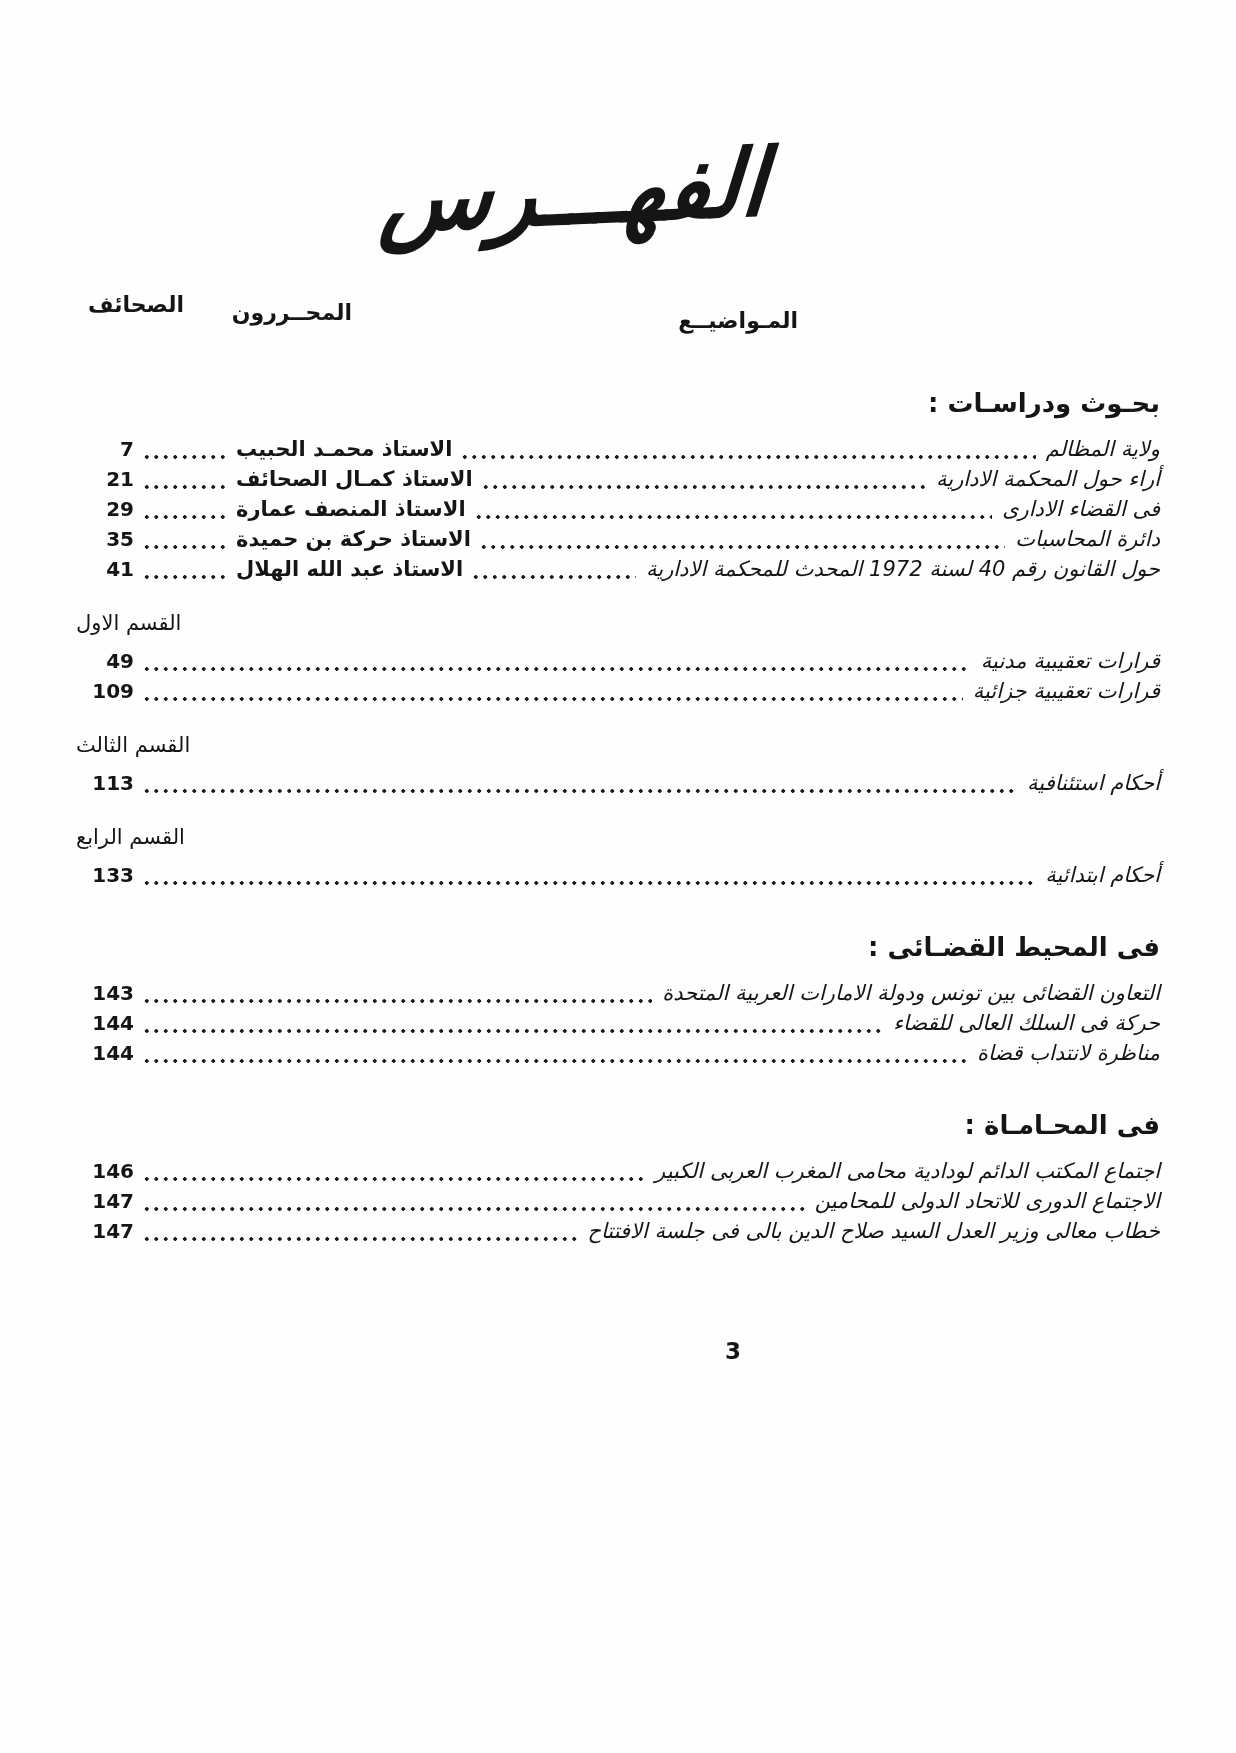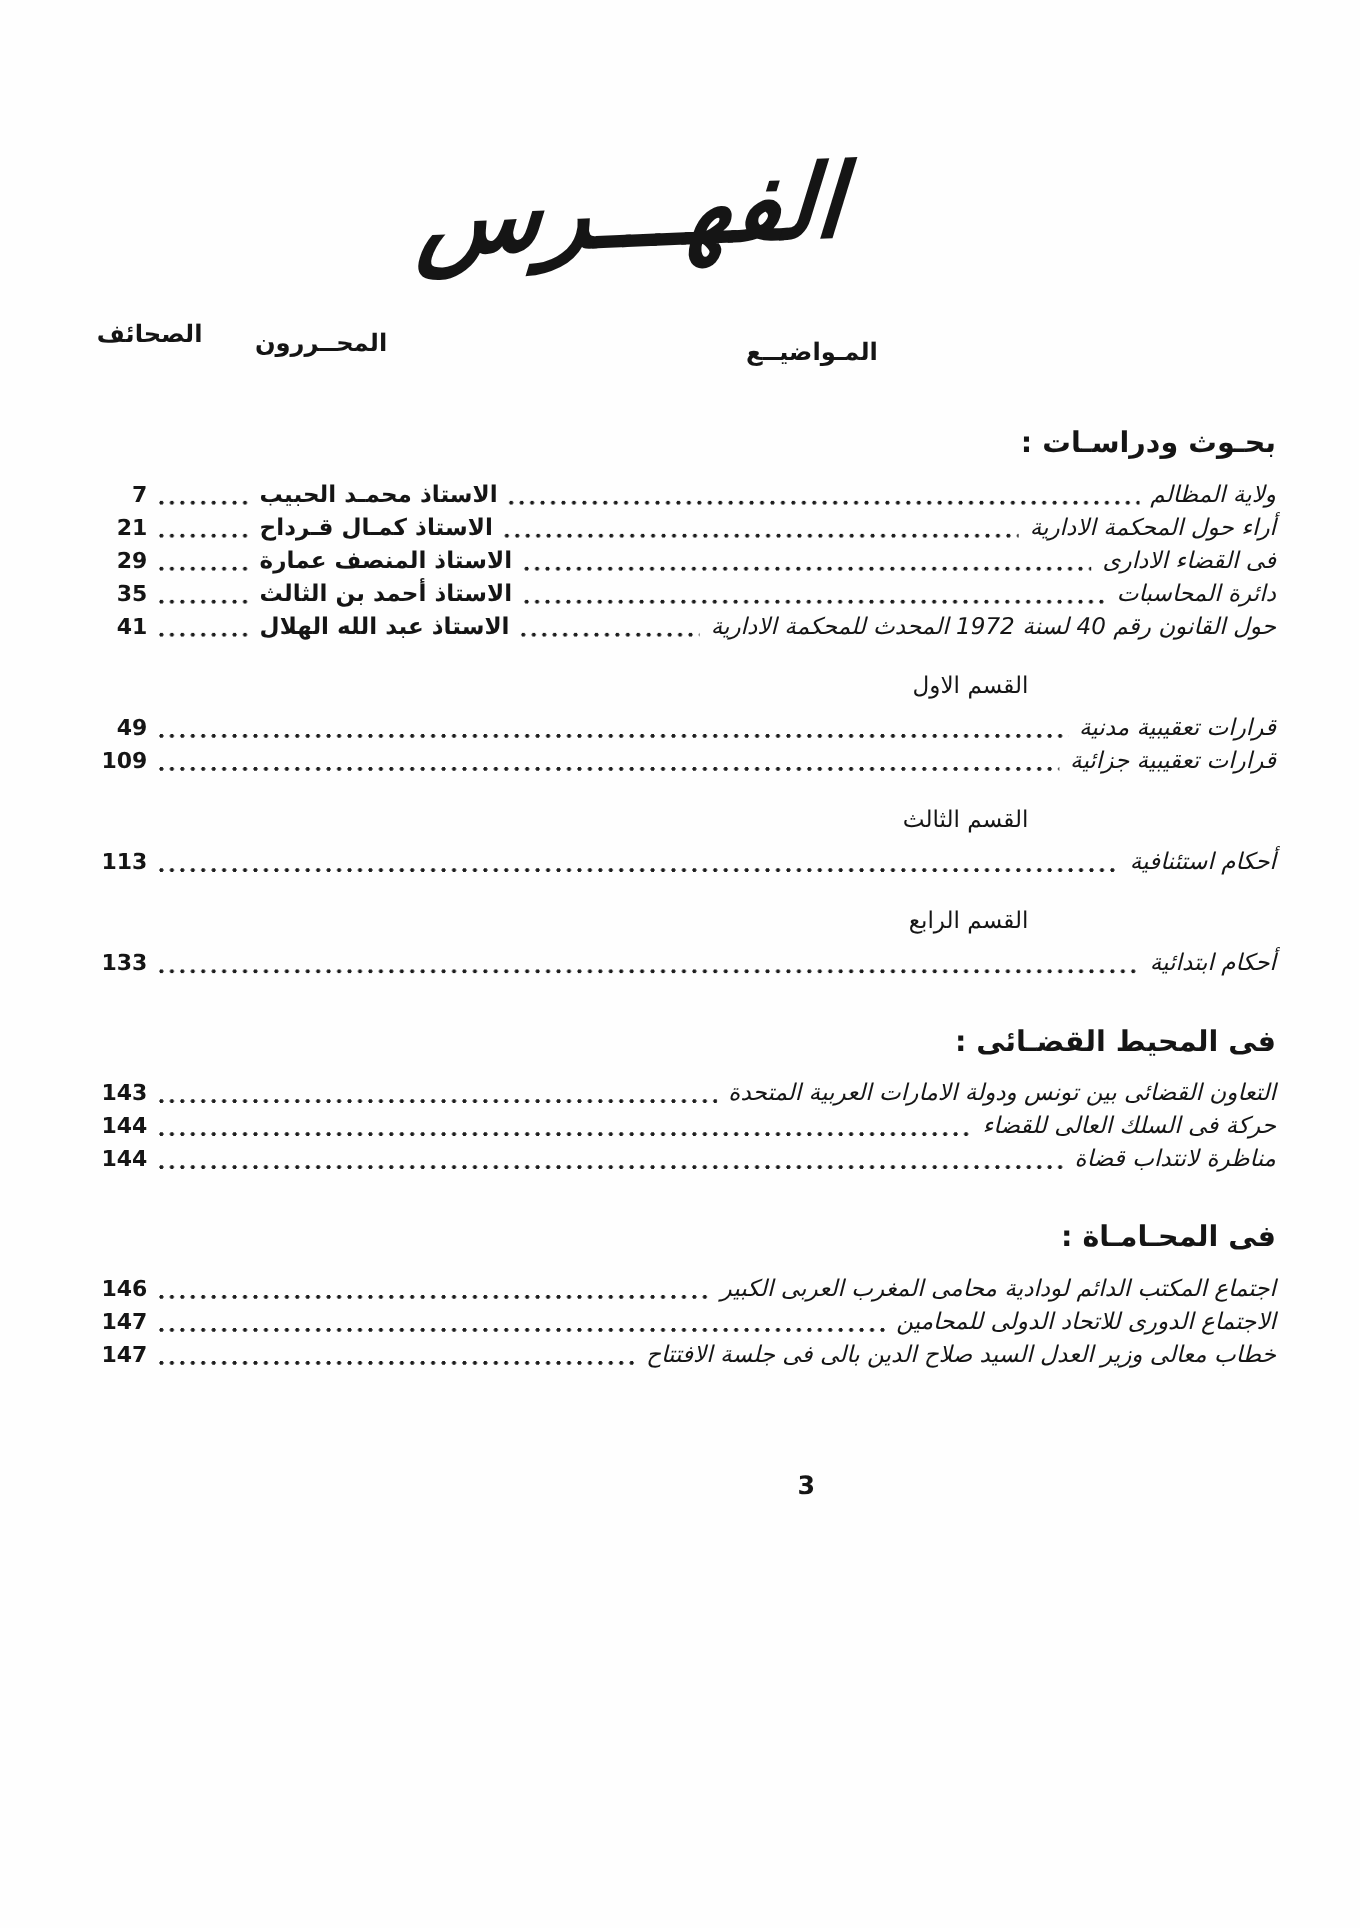--- a/index.html
+++ b/index.html
@@ -38,21 +38,21 @@
   
   .toc { position:absolute; top:388px; right:76px; left:76px; }
   .section-heading {
     font-weight:bold; font-size:26px; line-height:30px;
     margin:0 0 16px 0;
     white-space:nowrap;
   }
   .section-heading.gap-lg { margin-top:42px; }
   .subsection-heading {
     font-size:21px; line-height:30px;
-    text-align:right; margin:24px 225px 8px 0;
+    text-align:left; margin:24px 225px 8px 0;
     white-space:nowrap;
   }
   .row {
     display:flex; align-items:center;
     height:30px; font-size:21px; line-height:30px;
   }
   .topic  { white-space:nowrap;font-style:italic; }
   .author { font-weight:bold; white-space:nowrap; }
   .leader {
     flex:1 1 auto; height:30px; min-width:14px;
@@ -97,35 +97,35 @@
     <div class="row">
       <span class="topic">ولاية المظالم</span>
       <span class="leader"></span>
       <span class="author">الاستاذ محمـد الحبيب</span>
       <span class="leader short"></span>
       <span class="pageno">7</span>
     </div>
     <div class="row">
       <span class="topic">أراء حول المحكمة الادارية</span>
       <span class="leader"></span>
-      <span class="author">الاستاذ كمـال قـرداح</span>
+      <span class="author">الاستاذ كمـال الصحائف</span>
       <span class="leader short"></span>
       <span class="pageno">21</span>
     </div>
     <div class="row">
       <span class="topic">فى القضاء الادارى</span>
       <span class="leader"></span>
       <span class="author">الاستاذ المنصف عمارة</span>
       <span class="leader short"></span>
       <span class="pageno">29</span>
     </div>
     <div class="row">
       <span class="topic">دائرة المحاسبات</span>
       <span class="leader"></span>
-      <span class="author">الاستاذ أحمد بن الثالث</span>
+      <span class="author">الاستاذ حركة بن حميدة</span>
       <span class="leader short"></span>
       <span class="pageno">35</span>
     </div>
     <div class="row">
       <span class="topic">حول القانون رقم 40 لسنة 1972 المحدث للمحكمة الادارية</span>
       <span class="leader"></span>
       <span class="author">الاستاذ عبد الله الهلال</span>
       <span class="leader short"></span>
       <span class="pageno">41</span>
     </div>

